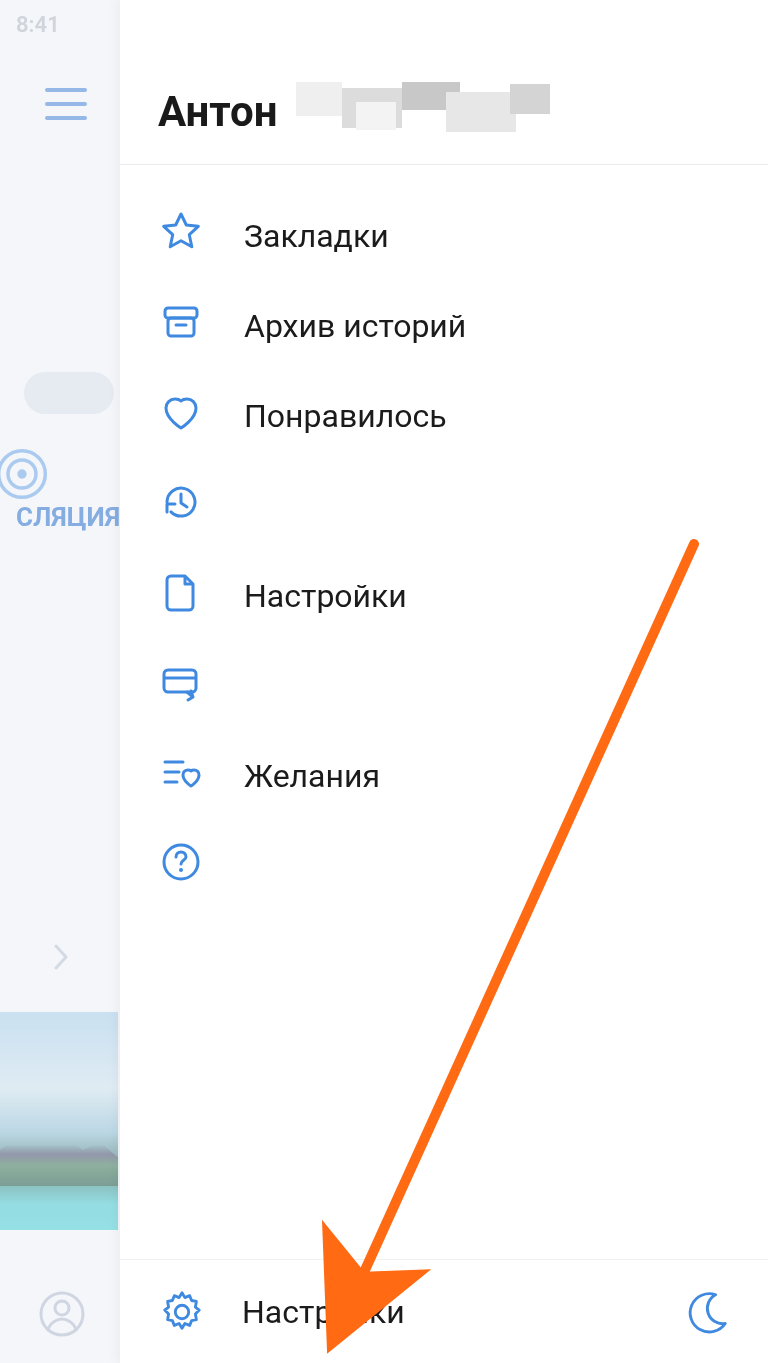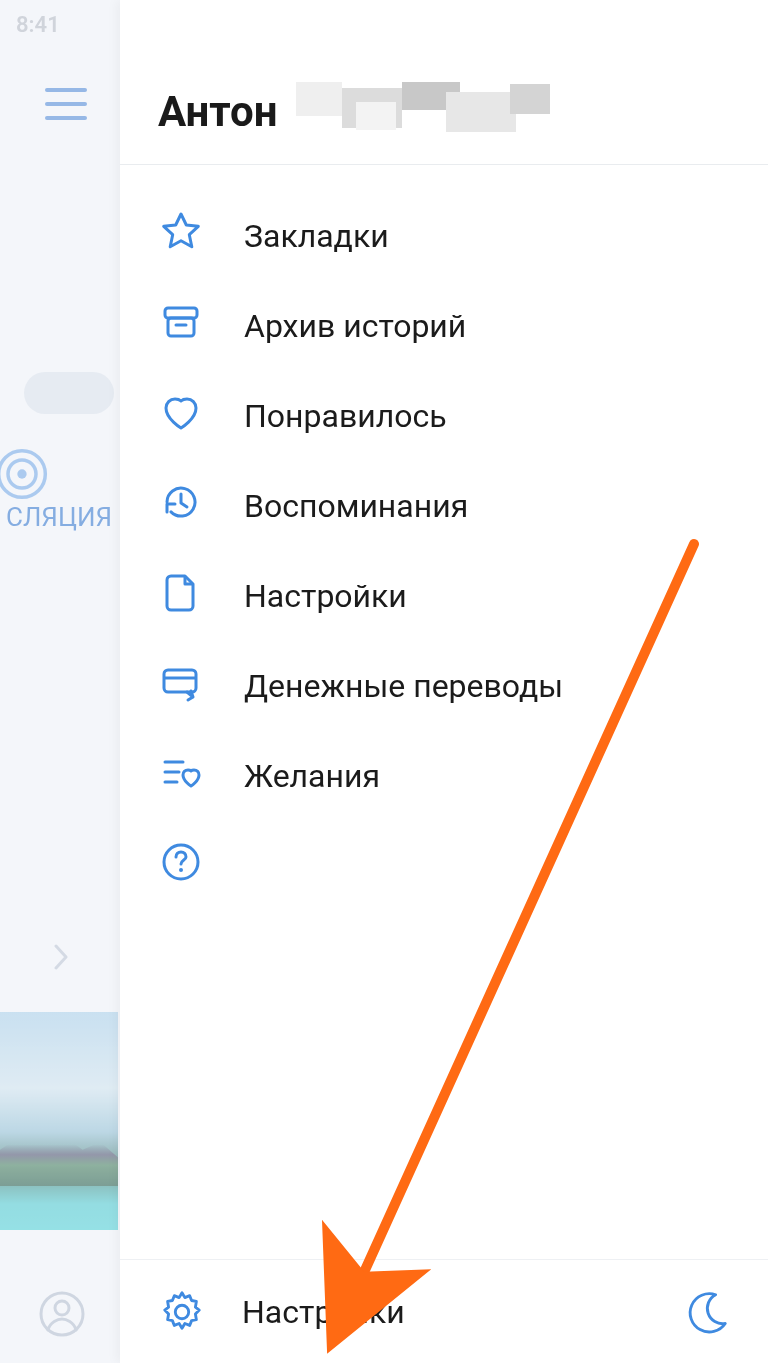--- a/index.html
+++ b/index.html
@@ -26,22 +26,22 @@
     }
     .hamburger span { display:block; height: 4px; background:#4a86d6; border-radius:2px; }
     .broadcast-icon {
       position: absolute; left: -6px; top: 446px;
       width: 56px; height: 56px;
       opacity: 0.4;
     }
     .broadcast-label {
       position: absolute; left: 0; top: 502px;
       width: 118px; text-align: left;
-      font-size: 26px; color:#6a9bdc; font-weight: 400;
-      opacity: 0.8; padding-left: 6px;
+      font-size: 26px; color:#6a9bdc; font-weight: 700;
+      opacity: 0.8; padding-left: 16px;
     }
     .chevron-right {
       position: absolute; left: 52px; top: 942px;
       width: 20px; height: 30px;
       opacity: 0.35;
     }
     .bg-photo {
       position: absolute; left: 0; top: 1012px;
       width: 118px; height: 218px;
       background: linear-gradient(180deg,#a7cfe9 0%, #cfe4ef 35%, #8fbfd4 55%, #2a6a5c 72%, #46c9cf 88%, #49d0d5 100%);
@@ -209,42 +209,40 @@
       </div>
 
       <div class="menu-item">
         <span class="menu-icon">
           <svg viewBox="0 0 44 44" fill="none">
               <path d="M8 22a14 14 0 1 1 4 9.9" class="stroke-blue" stroke-width="3" stroke-linecap="round"></path>
               <path d="M8 32v-8h8" class="stroke-blue" stroke-width="3" stroke-linecap="round" stroke-linejoin="round"></path>
               <path d="M22 14v9l6 4" class="stroke-blue" stroke-width="3" stroke-linecap="round" stroke-linejoin="round"></path>
             </svg>
         </span>
-        <span class="menu-label">Воспоминания</span>
       </div>
 
       <div class="menu-item">
         <span class="menu-icon">
           <svg viewBox="0 0 44 44" fill="none">
               <path d="M12 6h14l8 8v22a4 4 0 0 1-4 4H12a4 4 0 0 1-4-4V10a4 4 0 0 1 4-4z" class="stroke-blue" stroke-width="3" stroke-linejoin="round"></path>
               <path d="M26 6v8h8" class="stroke-blue" stroke-width="3" stroke-linejoin="round"></path>
             </svg>
         </span>
         <span class="menu-label">Настройки</span>
       </div>
 
       <div class="menu-item">
         <span class="menu-icon">
           <svg viewBox="0 0 44 44" fill="none">
               <rect x="5" y="10" width="32" height="22" rx="4" class="stroke-blue" stroke-width="3"></rect>
               <path d="M5 18h32" class="stroke-blue" stroke-width="3"></path>
               <path d="M28 32l6 5m0 0l-5 3m5-3l-2-6" class="stroke-blue" stroke-width="3" stroke-linecap="round" stroke-linejoin="round"></path>
             </svg>
         </span>
-        <span class="menu-label">Денежные переводы</span>
       </div>
 
       <div class="menu-item">
         <span class="menu-icon">
           <svg viewBox="0 0 44 44" fill="none">
               <path d="M6 12h18M6 22h14M6 32h12" class="stroke-blue" stroke-width="3" stroke-linecap="round"></path>
               <path d="M32 36s-8-5-8-11c0-3 2-5 5-5 2 0 3 1 3 1s1-1 3-1c3 0 5 2 5 5 0 6-8 11-8 11z" class="stroke-blue" stroke-width="3" fill="none" stroke-linejoin="round"></path>
             </svg>
         </span>
         <span class="menu-label">Желания</span>

